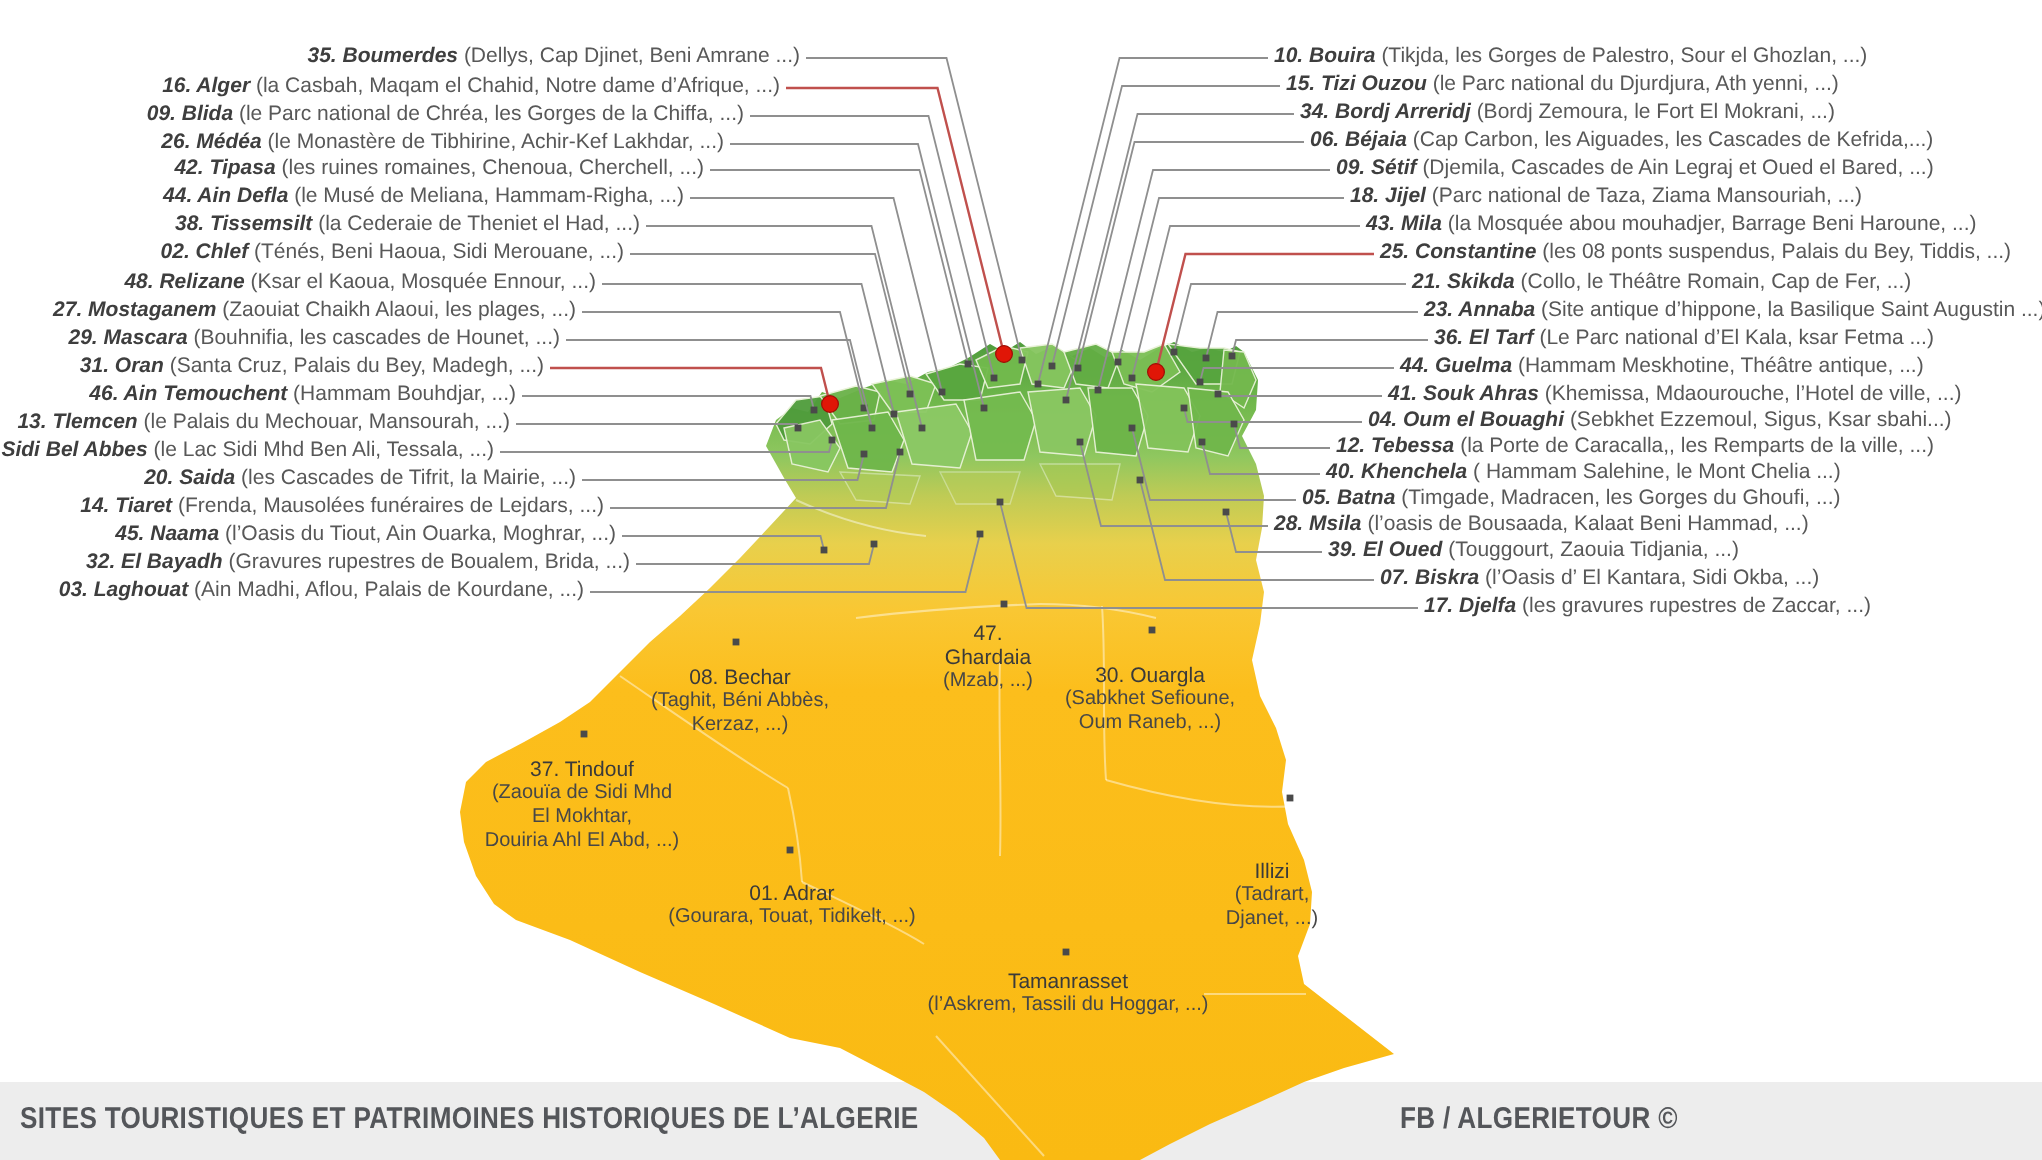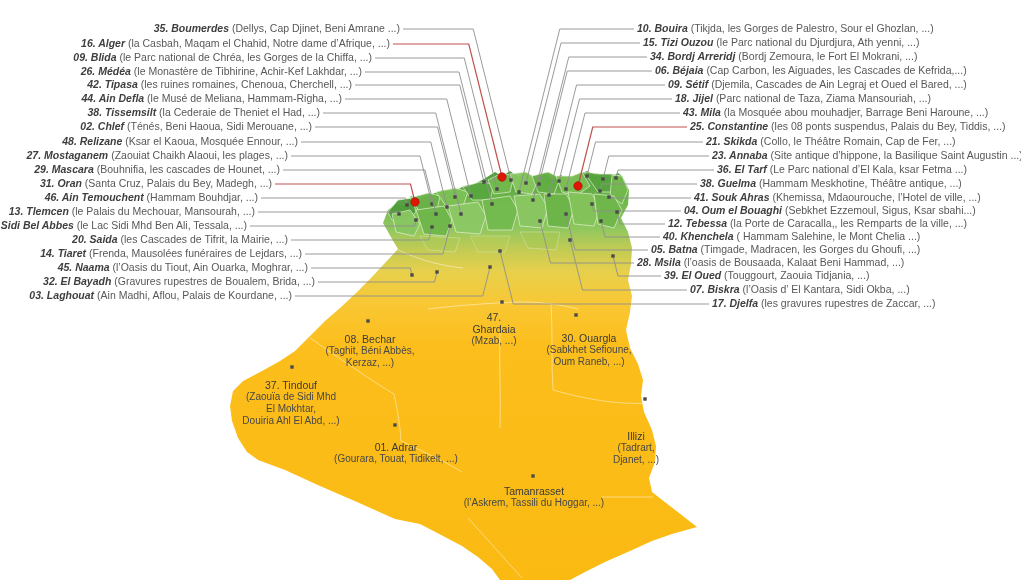--- a/index.html
+++ b/index.html
@@ -18,20 +18,24 @@
   .footer{position:absolute;z-index:1;left:0;top:541px;width:1021px;height:39px;background:#EDEDED;}
   .footer .ft{position:absolute;top:10px;font-weight:bold;color:#54565A;font-size:15px;
               transform:scaleX(0.87);transform-origin:left center;letter-spacing:0.2px;}
   .ft-left{left:10px;}
   .ft-right{left:700px;transform:scaleX(0.95);}
 </style>
 </head>
 <body>
 
 <div class="stage">
+  <div class="footer">
+    <span class="ft ft-left">SITES TOURISTIQUES ET PATRIMOINES HISTORIQUES DE L’ALGERIE</span>
+    <span class="ft ft-right">FB / ALGERIETOUR ©</span>
+  </div>
   <svg id="map-svg" width="1021" height="580" viewBox="0 0 1021 580">
       <linearGradient id="landGrad" gradientUnits="userSpaceOnUse" x1="0" y1="168" x2="0" y2="580">
         <stop offset="0.005" stop-color="#4E9B3C"></stop>
         <stop offset="0.078" stop-color="#6FB74B"></stop>
         <stop offset="0.146" stop-color="#8FC75F"></stop>
         <stop offset="0.194" stop-color="#BFCB55"></stop>
         <stop offset="0.252" stop-color="#E8D04C"></stop>
         <stop offset="0.333" stop-color="#F9C733"></stop>
         <stop offset="0.43" stop-color="#FCBE1C"></stop>
         <stop offset="1" stop-color="#FABA12"></stop>
@@ -184,41 +188,41 @@
       <div class="lbl R" style="left: 643px; top: 36px;"><span class="nm">15. Tizi Ouzou </span><span class="dt">(le Parc national du Djurdjura, Ath yenni, ...)</span></div>
       <div class="lbl R" style="left: 650px; top: 50px;"><span class="nm">34. Bordj Arreridj </span><span class="dt">(Bordj Zemoura, le Fort El Mokrani, ...)</span></div>
       <div class="lbl R" style="left: 655px; top: 64px;"><span class="nm">06. Béjaia </span><span class="dt">(Cap Carbon, les Aiguades, les Cascades de Kefrida,...)</span></div>
       <div class="lbl R" style="left: 668px; top: 78px;"><span class="nm">09. Sétif </span><span class="dt">(Djemila, Cascades de Ain Legraj et Oued el Bared, ...)</span></div>
       <div class="lbl R" style="left: 675px; top: 92px;"><span class="nm">18. Jijel </span><span class="dt">(Parc national de Taza, Ziama Mansouriah, ...)</span></div>
       <div class="lbl R" style="left: 683px; top: 106px;"><span class="nm">43. Mila </span><span class="dt">(la Mosquée abou mouhadjer, Barrage Beni Haroune, ...)</span></div>
       <div class="lbl R" style="left: 690px; top: 120px;"><span class="nm">25. Constantine </span><span class="dt">(les 08 ponts suspendus, Palais du Bey, Tiddis, ...)</span></div>
       <div class="lbl R" style="left: 706px; top: 135px;"><span class="nm">21. Skikda </span><span class="dt">(Collo, le Théâtre Romain, Cap de Fer, ...)</span></div>
       <div class="lbl R" style="left: 712px; top: 149px;"><span class="nm">23. Annaba </span><span class="dt">(Site antique d’hippone, la Basilique Saint Augustin ...)</span></div>
       <div class="lbl R" style="left: 717px; top: 163px;"><span class="nm">36. El Tarf </span><span class="dt">(Le Parc national d’El Kala, ksar Fetma ...)</span></div>
-      <div class="lbl R" style="left: 700px; top: 177px;"><span class="nm">38. Guelma </span><span class="dt">(Hammam Meskhotine, Théâtre antique, ...)</span></div>
+      <div class="lbl R" style="left: 700px; top: 177px;"><span class="nm">44. Guelma </span><span class="dt">(Hammam Meskhotine, Théâtre antique, ...)</span></div>
       <div class="lbl R" style="left: 694px; top: 191px;"><span class="nm">41. Souk Ahras </span><span class="dt">(Khemissa, Mdaourouche, l’Hotel de ville, ...)</span></div>
       <div class="lbl R" style="left: 684px; top: 204px;"><span class="nm">04. Oum el Bouaghi </span><span class="dt">(Sebkhet Ezzemoul, Sigus, Ksar sbahi...)</span></div>
       <div class="lbl R" style="left: 668px; top: 217px;"><span class="nm">12. Tebessa </span><span class="dt">(la Porte de Caracalla,, les Remparts de la ville, ...)</span></div>
       <div class="lbl R" style="left: 663px; top: 230px;"><span class="nm">40. Khenchela </span><span class="dt">( Hammam Salehine, le Mont Chelia ...)</span></div>
       <div class="lbl R" style="left: 651px; top: 243px;"><span class="nm">05. Batna </span><span class="dt">(Timgade, Madracen, les Gorges du Ghoufi, ...)</span></div>
       <div class="lbl R" style="left: 637px; top: 256px;"><span class="nm">28. Msila </span><span class="dt">(l’oasis de Bousaada, Kalaat Beni Hammad, ...)</span></div>
       <div class="lbl R" style="left: 664px; top: 269px;"><span class="nm">39. El Oued </span><span class="dt">(Touggourt, Zaouia Tidjania, ...)</span></div>
       <div class="lbl R" style="left: 690px; top: 283px;"><span class="nm">07. Biskra </span><span class="dt">(l’Oasis d’ El Kantara, Sidi Okba, ...)</span></div>
       <div class="lbl R" style="left: 712px; top: 297px;"><span class="nm">17. Djelfa </span><span class="dt">(les gravures rupestres de Zaccar, ...)</span></div>
       <div class="inlbl" style="left: 370px; top: 333px;">
         <div class="in-nm">08. Bechar</div>
         <div class="in-dt">(Taghit, Béni Abbès,</div>
         <div class="in-dt">Kerzaz, ...)</div>
       </div>
       <div class="inlbl" style="left: 494px; top: 311px;">
         <div class="in-nm">47.</div>
         <div class="in-nm">Ghardaia</div>
         <div class="in-dt">(Mzab, ...)</div>
       </div>
-      <div class="inlbl" style="left: 589px; top: 332px; text-align: center;">
+      <div class="inlbl" style="left: 575px; top: 332px; text-align: center;">
         <div class="in-nm">30. Ouargla</div>
         <div class="in-dt">(Sabkhet Sefioune,</div>
         <div class="in-dt">Oum Raneb, ...)</div>
       </div>
       <div class="inlbl" style="left: 291px; top: 379px;">
         <div class="in-nm">37. Tindouf</div>
         <div class="in-dt">(Zaouïa de Sidi Mhd</div>
         <div class="in-dt">El Mokhtar,</div>
         <div class="in-dt">Douiria Ahl El Abd, ...)</div>
       </div>

